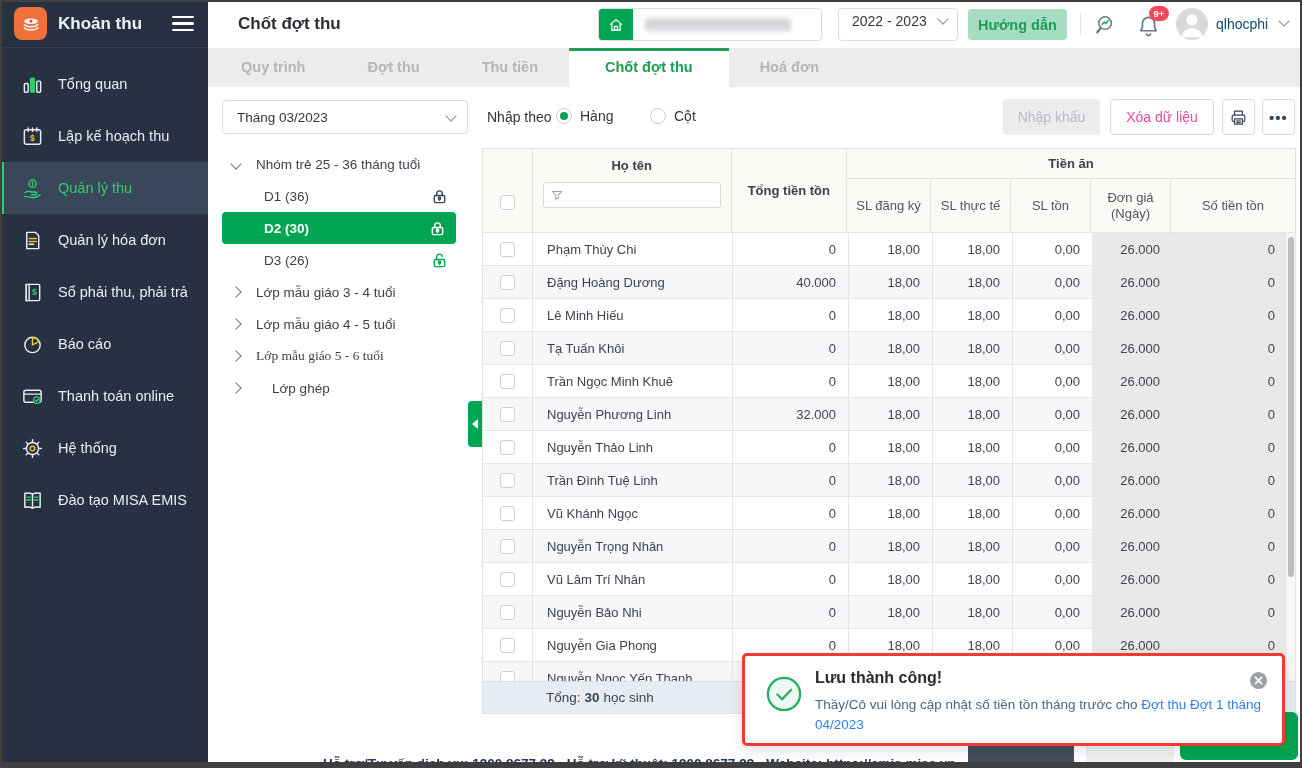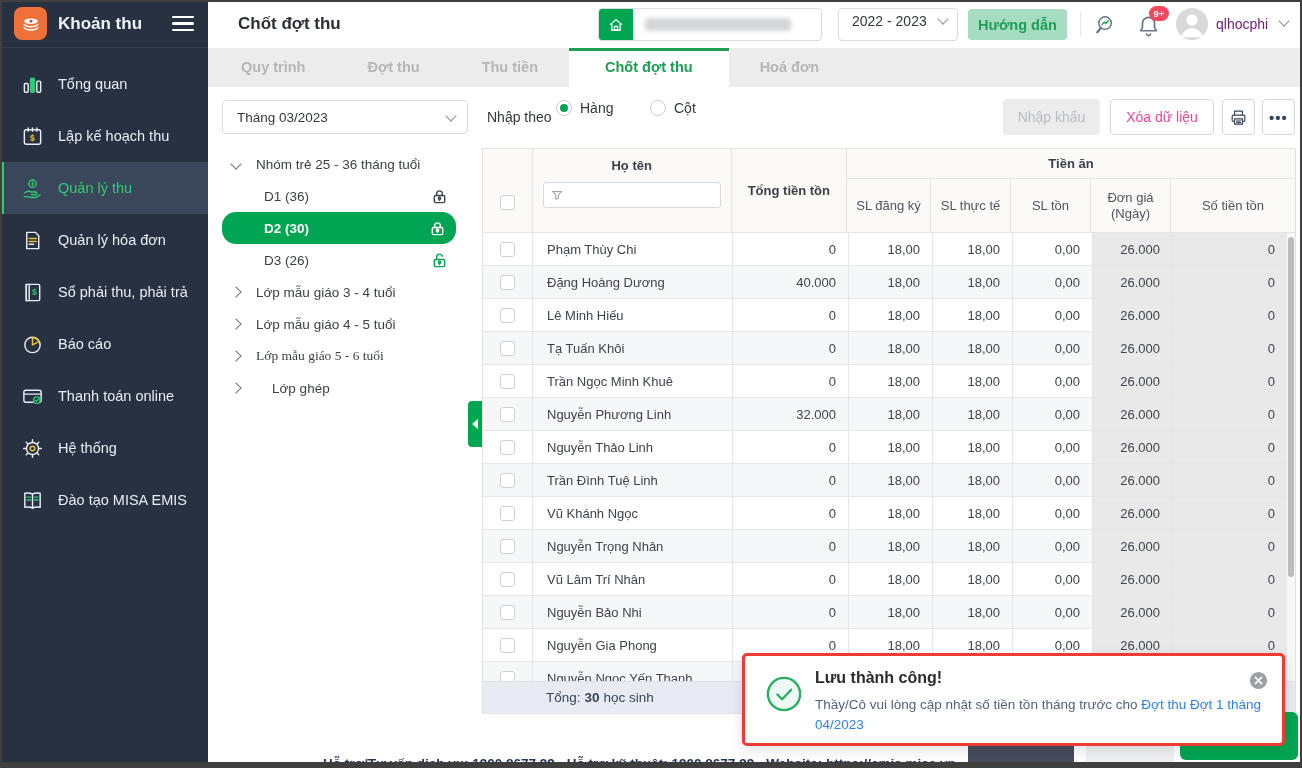--- a/index.html
+++ b/index.html
@@ -37,56 +37,56 @@
   .blur-bar{margin-left:12px;width:146px;height:13px;border-radius:3px;background:#c6c9cd;filter:blur(2px);opacity:.75}
   .year-box{position:absolute;left:630px;top:8px;width:120px;height:33px;border:1px solid #d9dce1;border-radius:4px;display:flex;align-items:center;padding:0 10px 8px 13px;font-size:14px;color:#33373d;cursor:pointer}
   .year-box .chev{margin-left:auto}
   .guide-btn{position:absolute;left:760px;top:9px;width:99px;height:31px;background:#a6dcc1;border:none;border-radius:4px;color:#1f9e58;font-size:14.5px;font-weight:700;cursor:pointer;font-family:inherit}
   .vdiv{position:absolute;left:872px;top:12px;width:1px;height:24px;background:#e3e5e8}
   .hd-ic{position:absolute;top:11px;width:28px;height:28px;display:flex;align-items:center;justify-content:center;cursor:pointer}
   .hd-ic svg{width:25px;height:25px;fill:none;stroke-width:1.6;stroke-linecap:round;stroke-linejoin:round}
   .badge{position:absolute;left:15px;top:-5px;min-width:20px;height:15px;background:#f5485d;color:#fff;font-size:9.5px;font-weight:700;border-radius:8px;display:flex;align-items:center;justify-content:center;padding:0 4px}
   .avatar{position:absolute;left:968px;top:8px;width:32px;height:32px;border-radius:50%;background:#d9d9d9;overflow:hidden;cursor:pointer}
   .avatar svg{width:32px;height:32px}
-  .username{position:absolute;left:1008px;top:0;line-height:48px;font-size:14px;color:#701a75;cursor:pointer}
+  .username{position:absolute;left:1008px;top:0;line-height:48px;font-size:14px;color:#0c4a6e;cursor:pointer}
   .chev{width:8px;height:8px;border-right:1.6px solid #8b919b;border-bottom:1.6px solid #8b919b;display:inline-block;transform:rotate(45deg);margin-top:-3px}
   .chev.right{transform:rotate(-45deg)}
   .user-chev{position:absolute;left:1072px;top:20px}
 
   
   .tabbar{position:absolute;left:208px;top:48px;right:0;height:39px;background:#ececec;display:flex;padding-left:2px;z-index:4}
   .tab{padding:0 31px;line-height:39px;font-size:14.5px;color:#b6b6b6;font-weight:700;cursor:pointer}
   .tab.active{background:#fff;color:#1e9e54;border-top:3px solid #1e9e54;line-height:33px;padding:0 36px}
 
   
   .content{position:absolute;left:208px;top:87px;right:0;bottom:0;background:#fff}
   .month-box{position:absolute;left:14px;top:13px;width:246px;height:34px;border:1px solid #d9dce1;border-radius:4px;display:flex;align-items:center;padding:0 12px 0 14px;font-size:13.5px;color:#33373d;cursor:pointer}
   .month-box .chev{margin-left:auto}
   .nt-label{position:absolute;left:279px;top:22px;font-size:14px;color:#33373d}
-  .radio-row{position:absolute;top:13px;display:flex;align-items:center;cursor:pointer}
+  .radio-row{position:absolute;top:21px;display:flex;align-items:center;cursor:pointer}
   .radio{width:16px;height:16px;border:1px solid #c9cdd4;border-radius:50%;background:#fff;flex:0 0 auto}
   .radio.sel::after{content:"";display:block;width:8px;height:8px;margin:3px;border-radius:50%;background:#00a551}
   .radio-lb{margin-left:8px;font-size:14px;color:#33373d}
   .tool-btn{position:absolute;top:12px;height:36px;border-radius:4px;font-size:14px;font-family:inherit;cursor:pointer;display:flex;align-items:center;justify-content:center}
   .btn-import{left:795px;width:97px;background:#ececec;border:none;color:#b7bcc6}
   .btn-delete{left:902px;width:104px;background:#fff;border:1px solid #d5d8dd;color:#ec4899}
   .btn-print,.btn-more{background:#fff;border:1px solid #d5d8dd;width:33px;color:#36465c}
   .btn-print{left:1014px}
   .btn-more{left:1054px;font-size:15px;letter-spacing:1px;font-weight:700}
   .btn-print svg{width:19px;height:19px;fill:none;stroke:#36465c;stroke-width:1.5;stroke-linejoin:round}
 
   
   .tree-row{position:absolute;left:0;width:262px;height:32px;display:flex;align-items:center;font-size:13.5px;color:#3b3f46;cursor:pointer}
   .tree-row .chev{border-color:#6e747d;margin:0 0 0 24px}
   .tree-row .tr-label{margin-left:16px}
   .tree-row.child .tr-label{margin-left:56px}
   .tree-row .lock{margin-left:auto;margin-right:22px;display:flex}
   .tree-row .lock svg{width:17px;height:17px;fill:none;stroke:currentColor;stroke-width:1.5;stroke-linecap:round}
   .lock.dark{color:#3d4553}.lock.green{color:#00a551}.lock.white{color:#fff}
-  .tree-row.selected{background:#00a551;border-radius:14px;left:14px;width:234px;color:#fff;font-weight:700}
+  .tree-row.selected{background:#00a551;border-radius:4px;left:14px;width:234px;color:#fff;font-weight:700}
   .tree-row.selected .tr-label{margin-left:42px}
   .tree-row.selected .lock{margin-right:10px}
   .collapse-handle{position:absolute;left:260px;top:314px;width:14px;height:46px;background:#00a551;border-radius:4px 0 0 4px;display:flex;align-items:center;justify-content:center;cursor:pointer;z-index:3}
   .collapse-handle::after{content:"";border-top:5px solid transparent;border-bottom:5px solid transparent;border-right:6px solid #fff}
 
   
   .table{position:absolute;left:274px;top:61px;width:814px;border:1px solid #e2e2e2;background:#fff}
   .thead{display:flex;height:84px;background:#fbfaf7;font-size:13px;color:#3c4049}
   .th{border-right:1px solid #e4e4e4;border-bottom:1px solid #e4e4e4}
   .th-cb{width:50px;display:flex;align-items:flex-end;justify-content:center;padding-bottom:22px}

